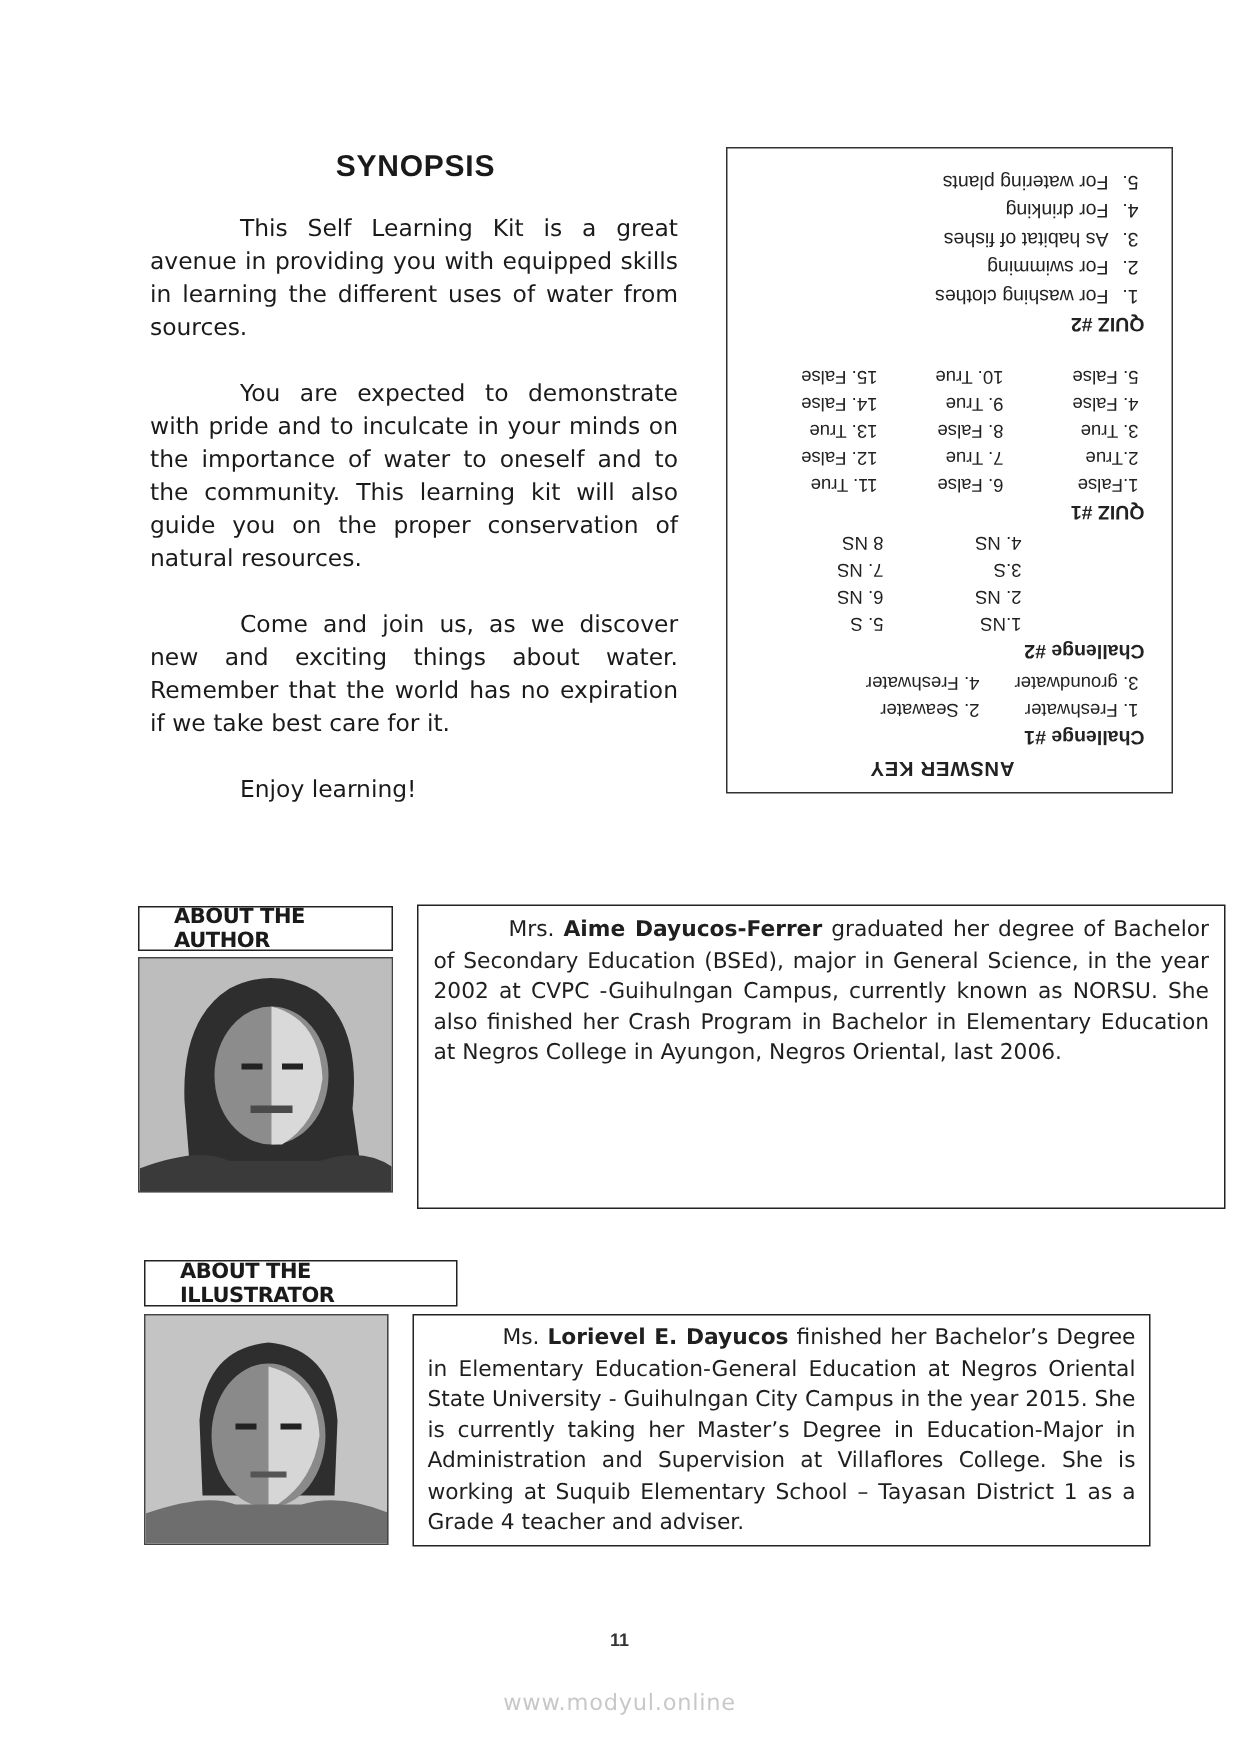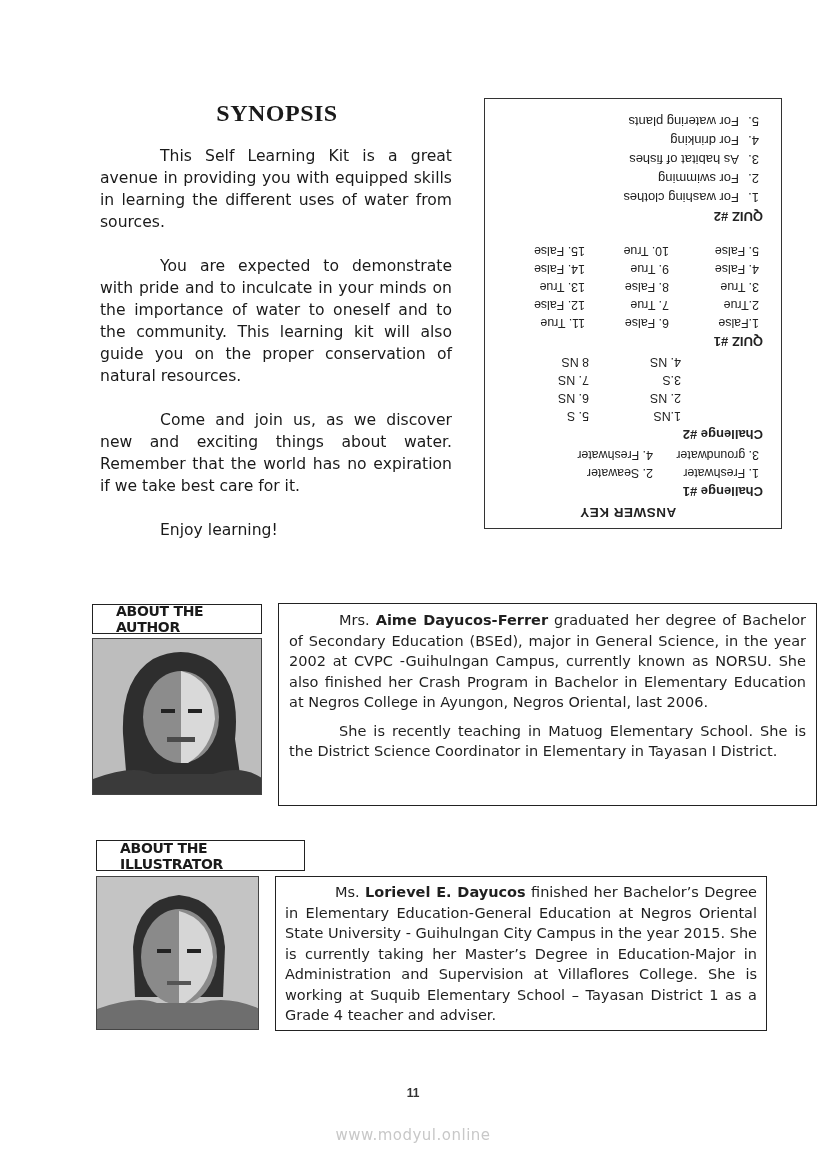--- a/index.html
+++ b/index.html
@@ -1,21 +1,21 @@
 <!DOCTYPE html>
 <html><head>
 <meta charset="utf-8">
 <style>
   * { box-sizing: border-box; margin: 0; padding: 0; }
   html, body { width: 826px; height: 1169px; background: #ffffff; overflow: hidden; }
   body { position: relative; font-family: "DejaVu Sans", sans-serif; color: #1a1a1a; }
 
   
   .synopsis { position: absolute; left: 100px; top: 100px; width: 352px; }
-  .synopsis h1 { font-family: Liberation Serif, serif; font-weight: bold; font-size: 24px; text-align: center; margin-left: 0; letter-spacing: 0.5px; margin-bottom: 18px; padding-left: 2px; }
+  .synopsis h1 { font-family: Liberation Sans, sans-serif; font-weight: bold; font-size: 20px; text-align: center; margin-left: 0; letter-spacing: 0.5px; margin-bottom: 18px; padding-left: 2px; }
   .synopsis p { font-size: 15.6px; line-height: 22px; text-align: justify; text-indent: 60px; margin-bottom: 22px; }
   .synopsis p.last { margin-bottom: 0; }
 
   
   .answer-key { position: absolute; left: 484px; top: 98px; width: 298px; height: 431px; border: 1px solid #333; }
   .answer-key .inner { position: absolute; inset: 0; transform: rotate(180deg); padding: 8px 12px 0 18px; font-family: "Liberation Sans", sans-serif; font-size: 12.4px; color: #222; }
   .ak-title { text-align: center; font-weight: bold; font-size: 13.5px; letter-spacing: 0.5px; margin-bottom: 6px; padding-left: 4px; }
   .ak-head { font-weight: bold; font-size: 13px; margin-top: 4px; margin-bottom: 2px; }
   .ak-row { display: flex; height: 18px; align-items: center; }
   .c1 { width: 110px; padding-left: 4px; }
@@ -158,21 +158,20 @@
     <ellipse cx="88" cy="78" rx="38" ry="46" fill="#8c8c8c"></ellipse>
     <path d="M88 32 Q120 40 122 80 Q118 110 95 124 L88 124 Z" fill="#d9d9d9"></path>
     <rect x="68" y="70" width="14" height="4" fill="#222"></rect>
     <rect x="95" y="70" width="14" height="4" fill="#222"></rect>
     <rect x="74" y="98" width="28" height="5" fill="#4a4a4a"></rect>
     <path d="M0 157 L0 140 Q40 125 60 135 L120 135 Q150 125 170 140 L170 157 Z" fill="#3a3a3a"></path>
   </svg>
 </div>
 <div class="bio-box author-bio">
   <p><span>Mrs. </span><b>Aime Dayucos-Ferrer</b><span> graduated her degree of Bachelor of Secondary Education (BSEd), major in General Science, in the year 2002 at CVPC -Guihulngan Campus, currently known as NORSU. She also finished her Crash Program in Bachelor in Elementary Education at Negros College in Ayungon, Negros Oriental, last 2006.</span></p>
-  <p>She is recently teaching in Matuog Elementary School. She is the District Science Coordinator in Elementary in Tayasan I District.</p>
 </div>
 
 <div class="label-box illus-label">ABOUT THE ILLUSTRATOR</div>
 <div class="photo illus-photo">
   <svg width="163" height="154" viewBox="0 0 163 154">
     <rect width="163" height="154" fill="#c4c4c4"></rect>
     <path d="M38 120 L36 70 Q40 22 82 18 Q124 22 128 70 L126 120 Z" fill="#2e2e2e"></path>
     <ellipse cx="82" cy="80" rx="38" ry="48" fill="#8a8a8a"></ellipse>
     <path d="M82 34 Q114 42 116 80 Q112 110 88 126 L82 126 Z" fill="#d6d6d6"></path>
     <rect x="60" y="72" width="14" height="4" fill="#222"></rect>

